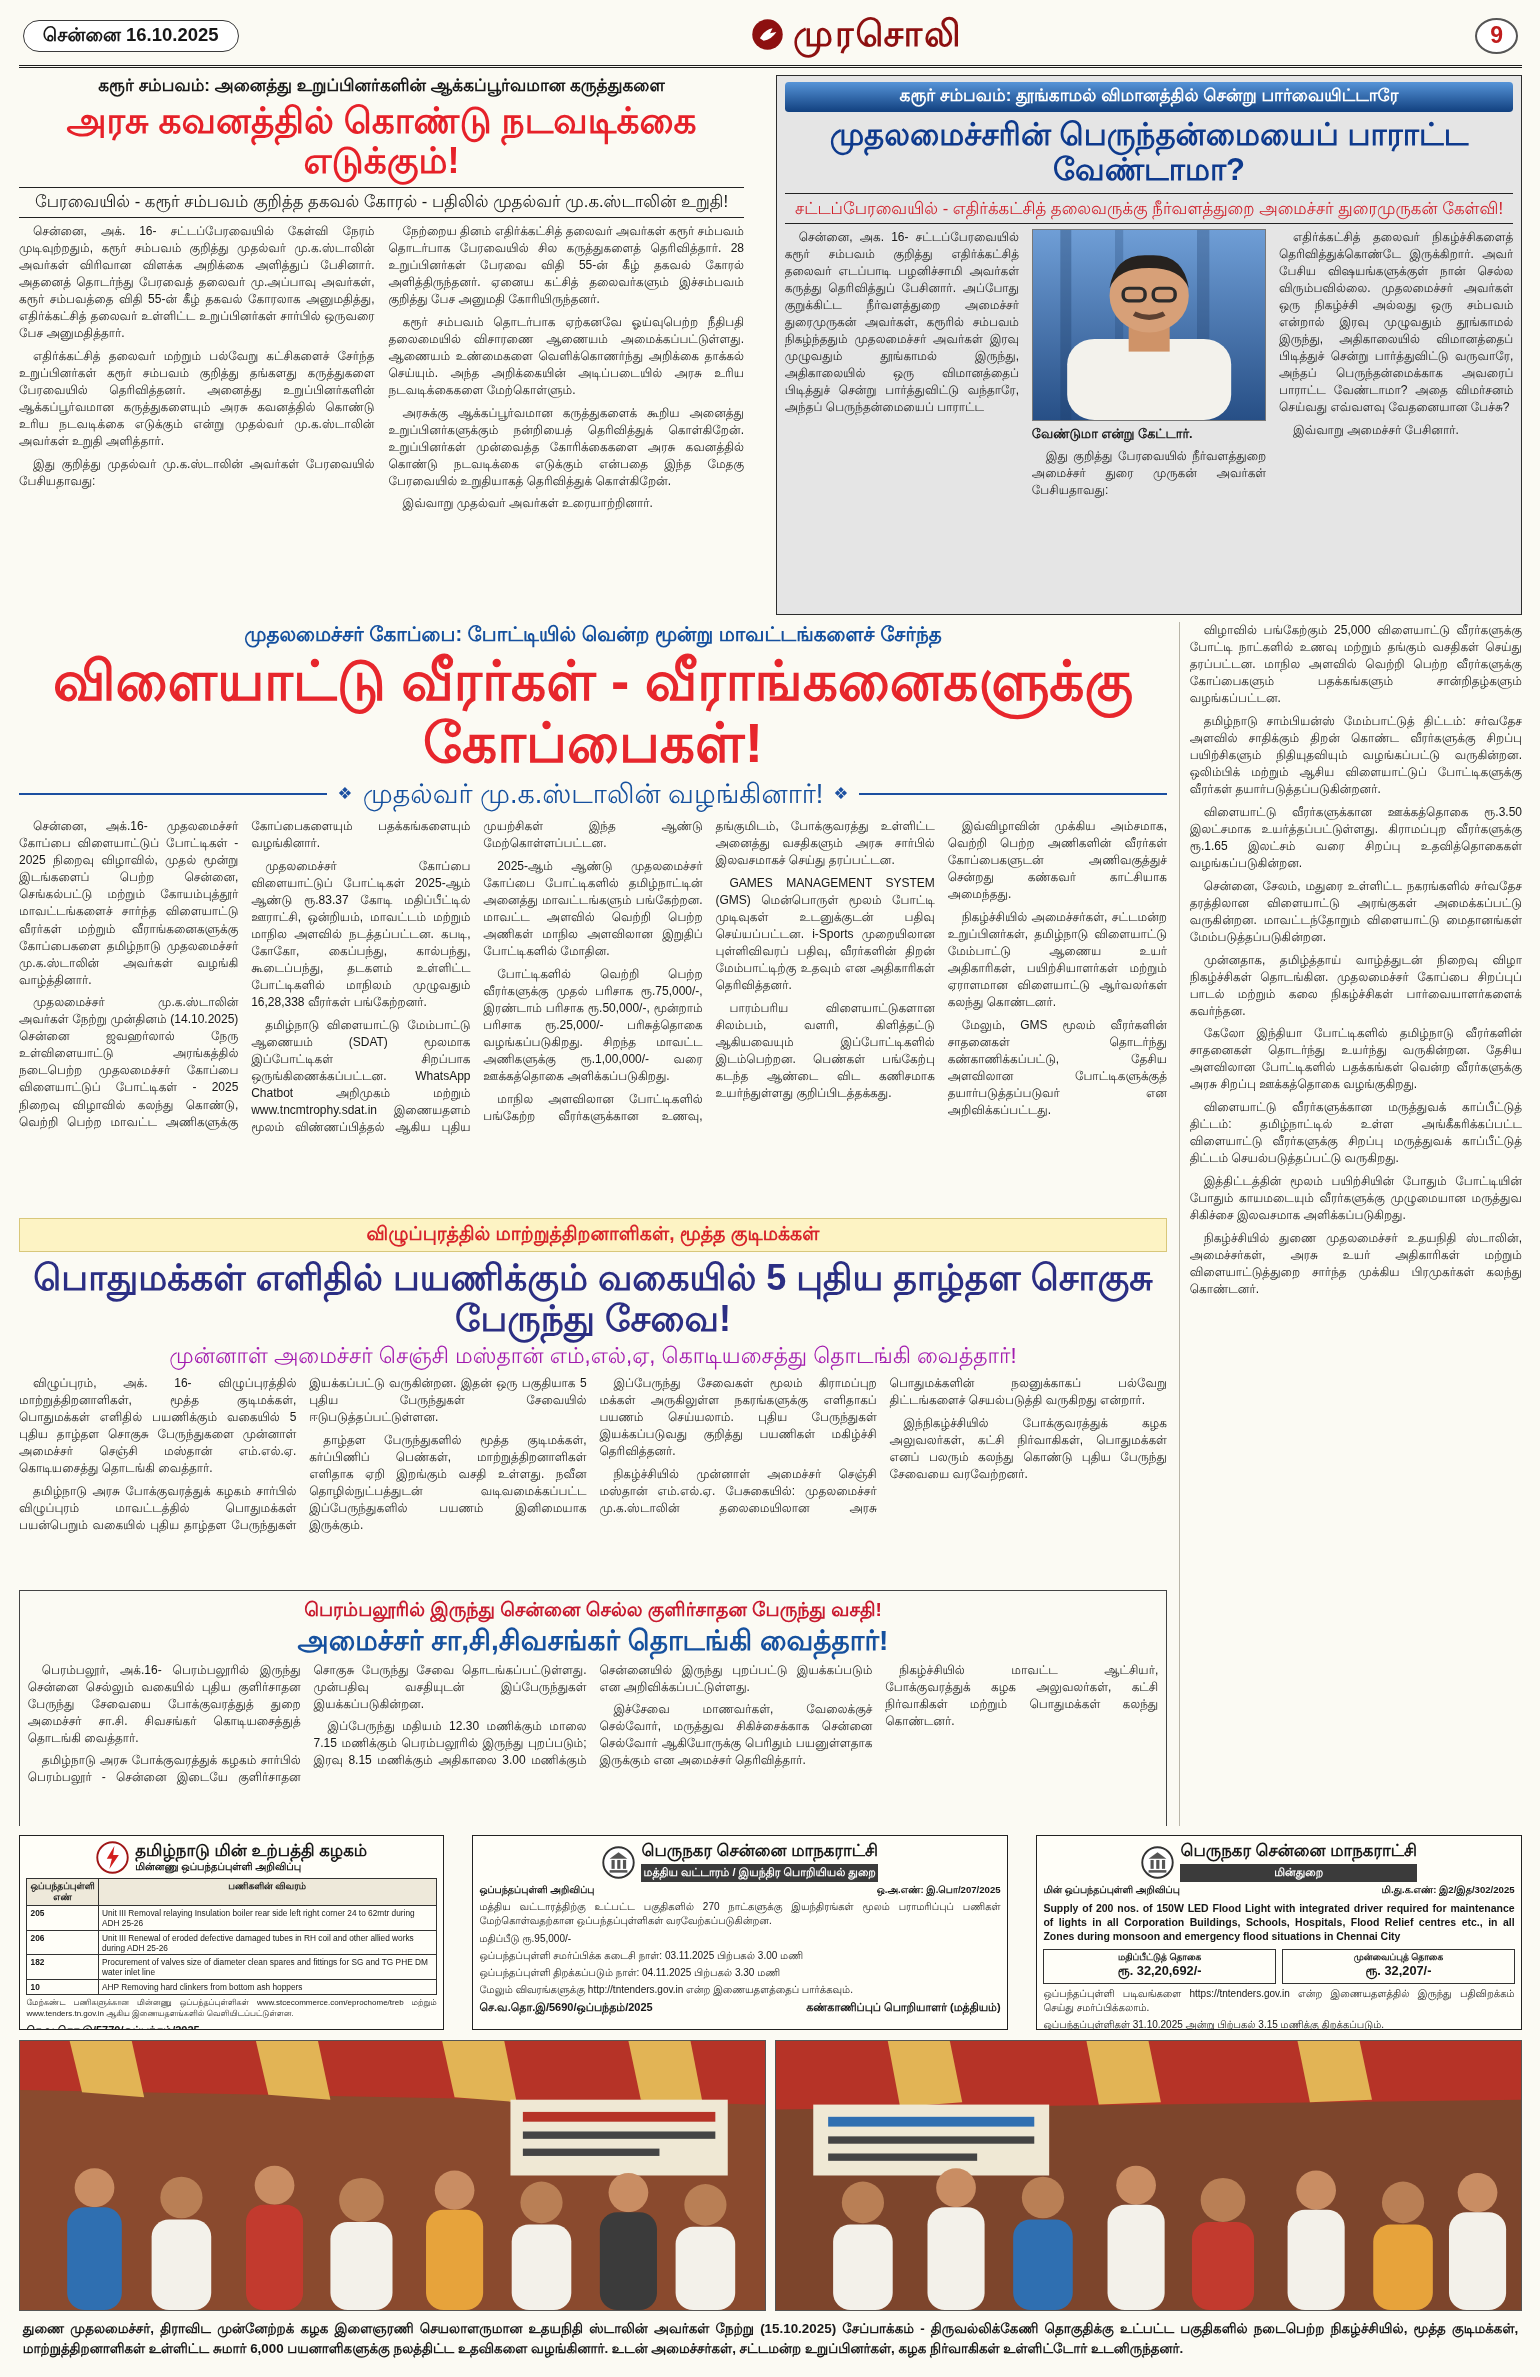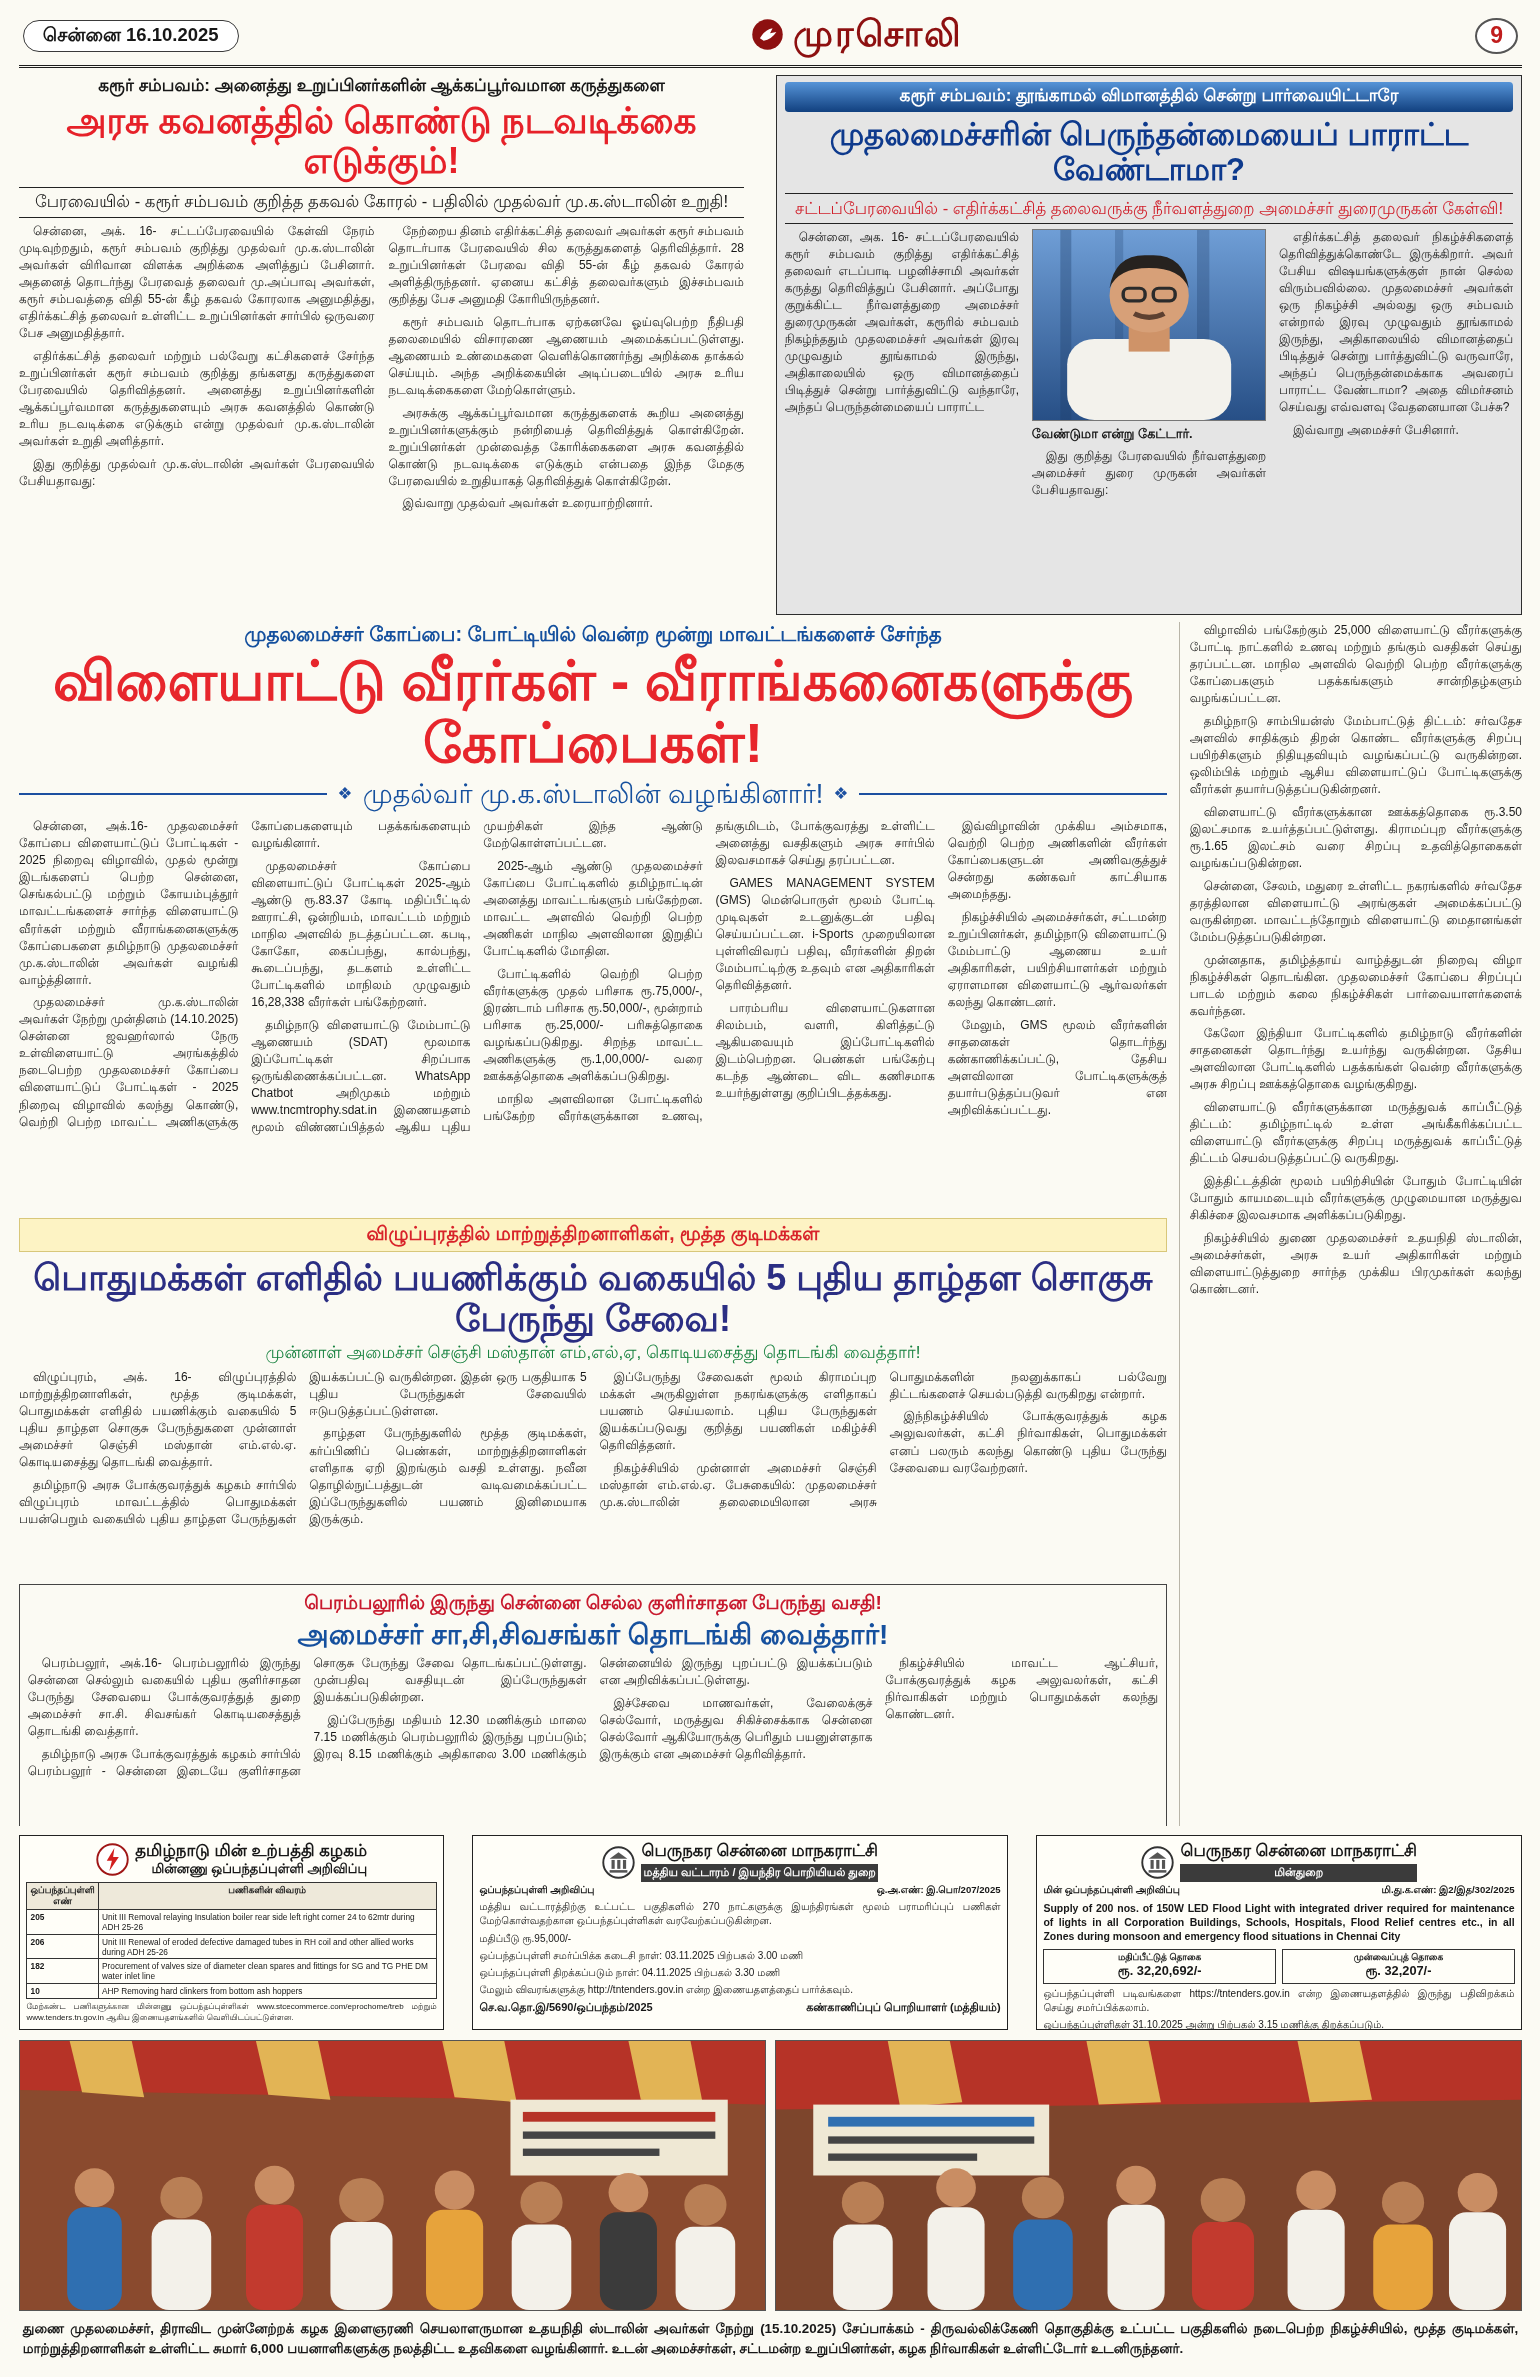--- a/index.html
+++ b/index.html
@@ -51,21 +51,21 @@
   .trophy-headline{color:#e7262c;font-size:55px;margin:3.8px 0 2.6px;}
   .deco-row{display:flex;align-items:center;gap:10.2px;margin:2.6px 0 6.4px;}
   .deco-line{flex:1;border-top:2.6px solid #1b4fa0;}
   .deco-dot{color:#1b4fa0;font-size:16.6px;}
   .trophy-subhead{font-size:27px;color:#15509e;white-space:nowrap;}
   .trophy-body{height:391px;}
 
   .villu{margin-top:9px;overflow:hidden;}
   .villu-kicker{background:#fdf3c4;border:0.6px solid #d8c77a;color:#d8232a;font-size:19px;font-weight:bold;text-align:center;padding:3.8px;}
   .villu-headline{color:#2b2e83;font-size:36px;margin:6.4px 0 2.6px;}
-  .villu-subhead{font-size:17px;color:#15803d;margin-bottom:5.1px;}
+  .villu-subhead{font-size:22px;color:#a21caf;margin-bottom:5.1px;}
   .villu-body{height:206px;}
 
   .peram{margin-top:9px;border:1.3px solid #444;padding:6.4px 7.7px;overflow:hidden;height:286px;}
   .peram-kicker{color:#c81a2e;font-size:19px;}
   .peram-headline{color:#15509e;font-size:28px;margin:3.8px 0 5.1px;}
   .peram-body{height:189px;}
 
   
   .ads-row{display:flex;gap:28px;height:195px;margin-top:9px;}
   .ad{border:1.9px solid #222;background:#fffef8;padding:5.1px 6.4px;overflow:hidden;}
@@ -254,21 +254,21 @@
     <div class="ad ad-tangedco">
       <div class="ad-head">
         <span class="seal">
           <svg width="33" height="33" viewBox="0 0 52 52">
               <circle cx="26" cy="26" r="24" fill="#fff" stroke="#a01616" stroke-width="3"></circle>
               <path d="M29 8 L17 28 L25 28 L21 44 L36 22 L27 22 Z" fill="#d21f1f"></path>
             </svg>
         </span>
         <div>
           <h3>தமிழ்நாடு மின் உற்பத்தி கழகம்</h3>
-          <div style="text-align:right;font-weight:bold;font-size:13px;">மின்னணு ஒப்பந்தப்புள்ளி அறிவிப்பு</div>
+          <div style="text-align:left;font-weight:bold;font-size:10px;">மின்னணு ஒப்பந்தப்புள்ளி அறிவிப்பு</div>
         </div>
       </div>
       <table class="t-table">
         <thead>
           <tr>
             <th>ஒப்பந்தப்புள்ளி எண்</th>
             <th>பணிகளின் விவரம்</th>
           </tr>
         </thead>
         <tbody>

